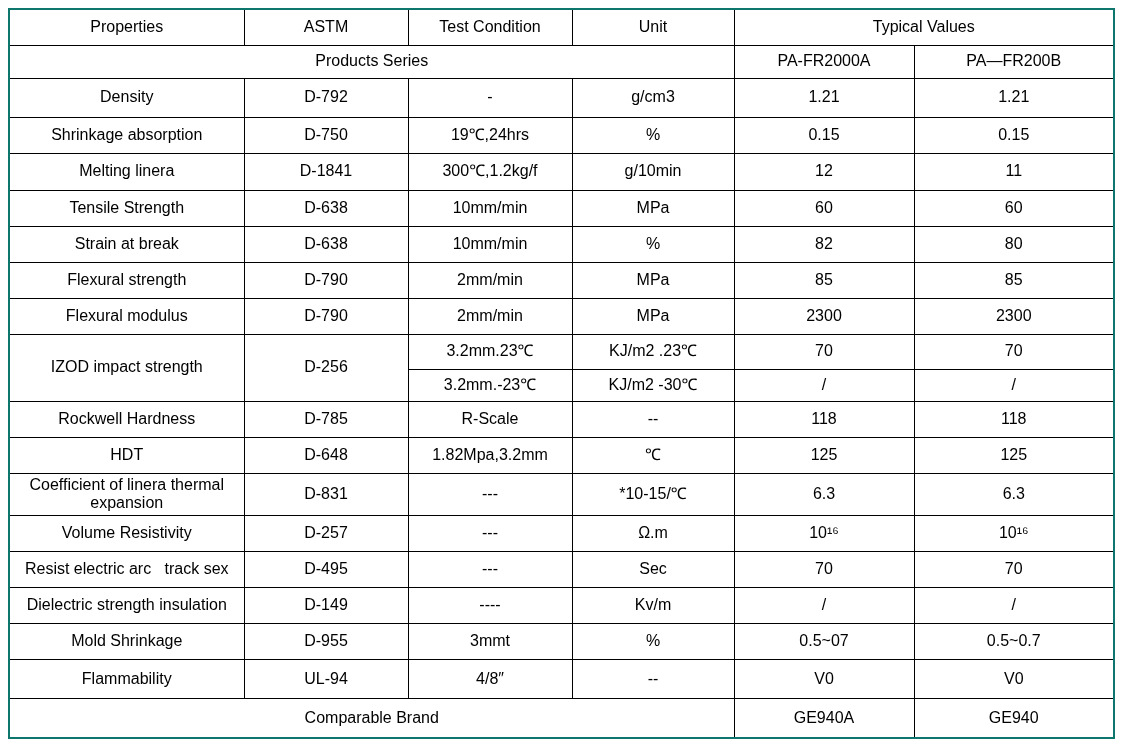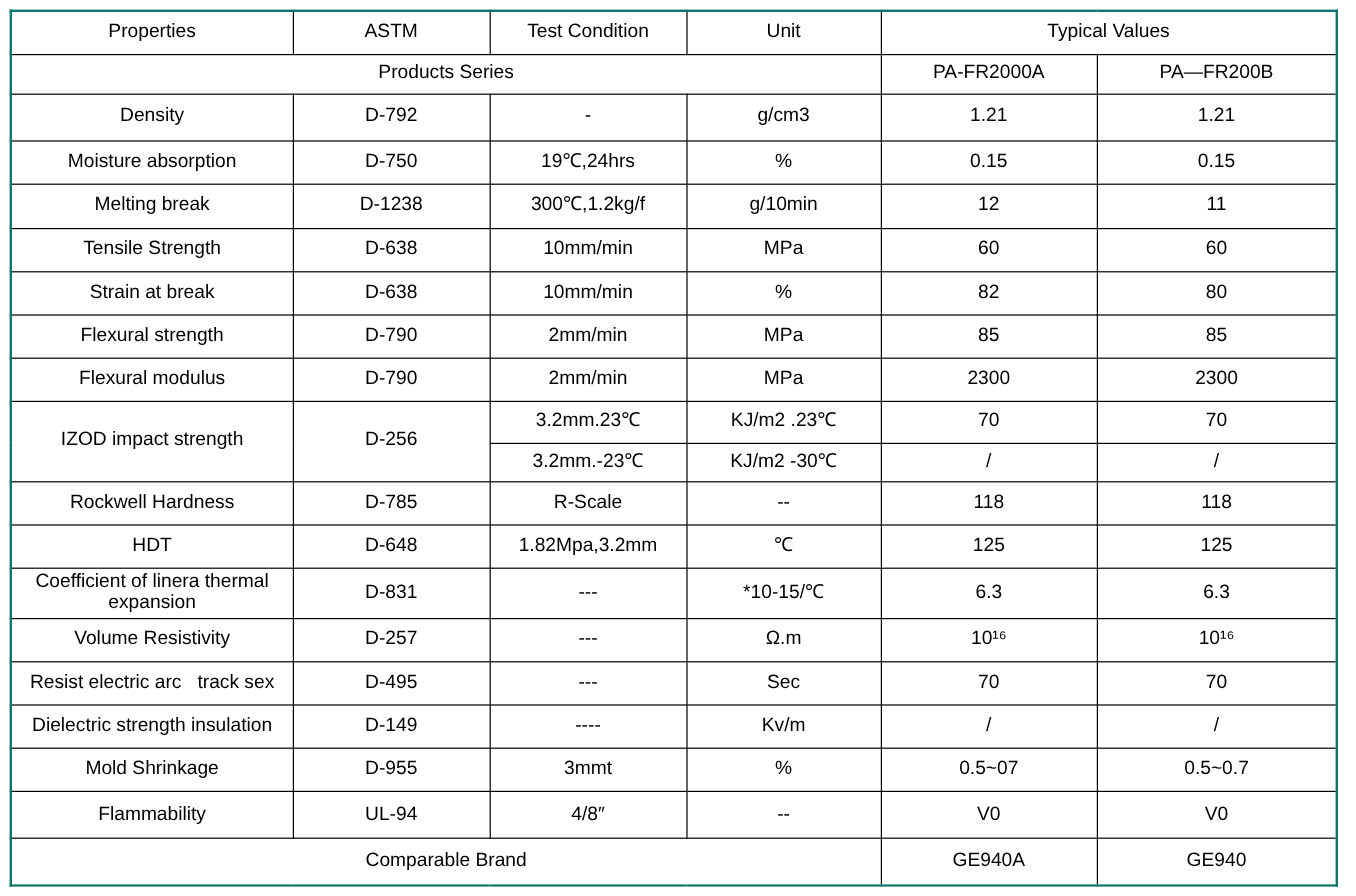--- a/index.html
+++ b/index.html
@@ -75,31 +75,31 @@
   <tr class="h39">
     <td>Density</td>
     <td>D-792</td>
     <td>-</td>
     <td>g/cm3</td>
     <td>1.21</td>
     <td>1.21</td>
   </tr>
 
   <tr>
-    <td class="left">Moisture absorption</td>
+    <td class="left">Shrinkage absorption</td>
     <td>D-750</td>
     <td>19℃,24hrs</td>
     <td>%</td>
     <td>0.15</td>
     <td>0.15</td>
   </tr>
 
   <tr class="h37">
-    <td>Melting break</td>
-    <td>D-1238</td>
+    <td>Melting linera</td>
+    <td>D-1841</td>
     <td class="left-tight">300℃,1.2kg/f</td>
     <td>g/10min</td>
     <td>12</td>
     <td>11</td>
   </tr>
 
   <tr>
     <td class="left">Tensile Strength</td>
     <td>D-638</td>
     <td>10mm/min</td>

